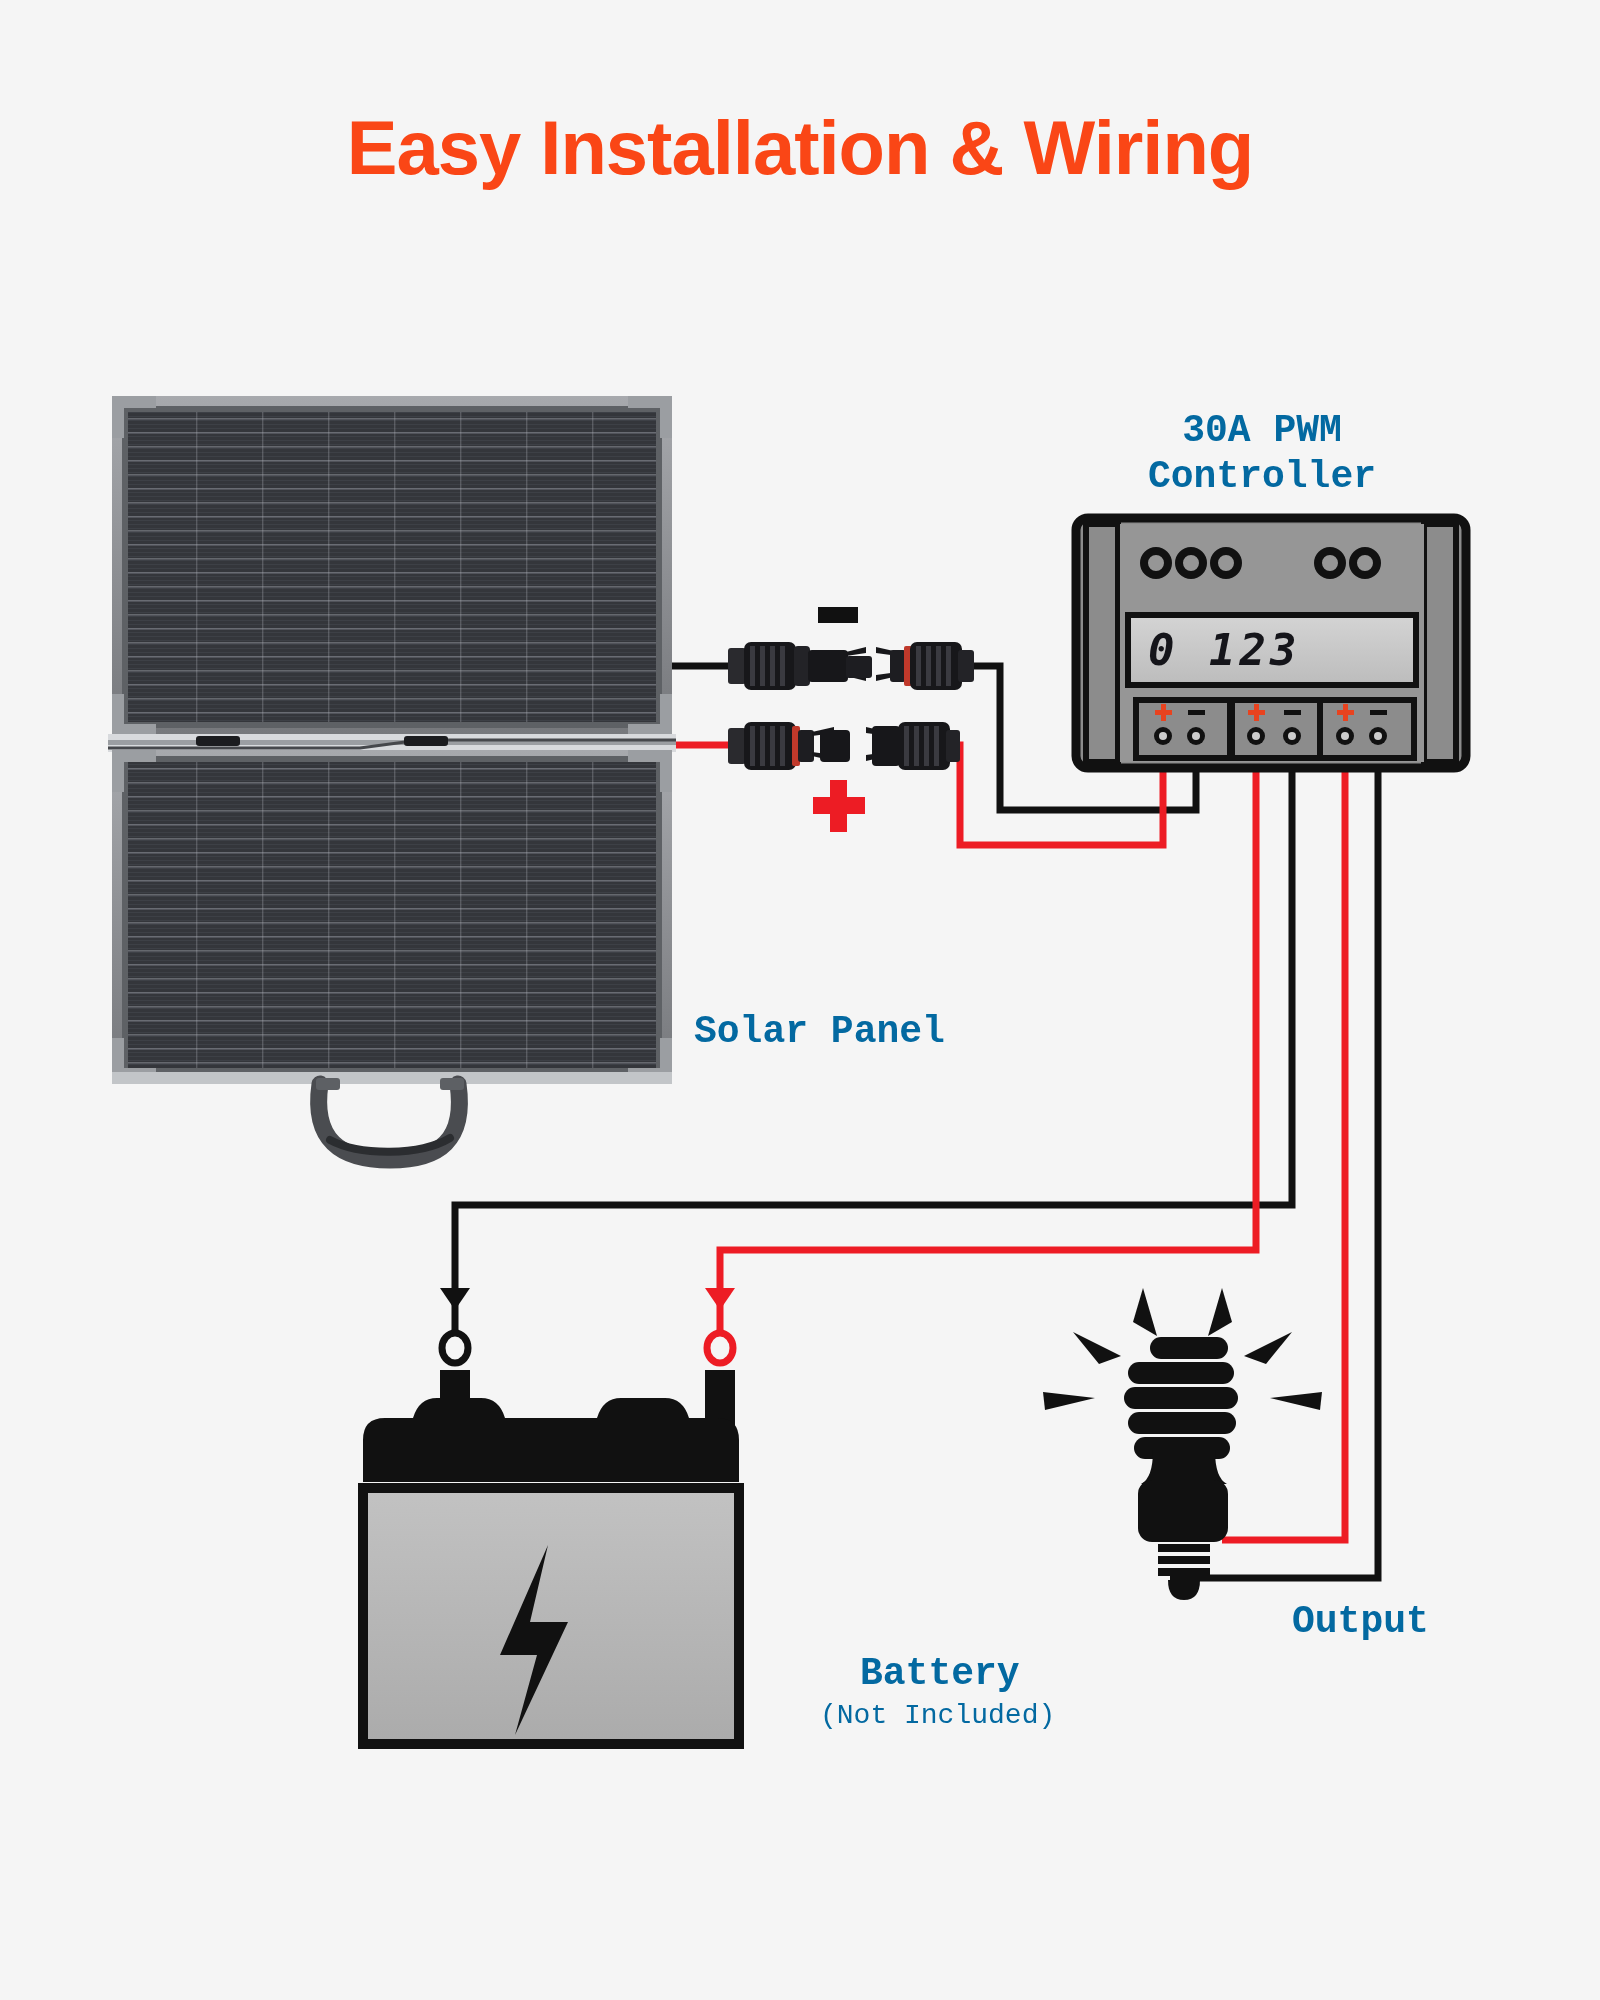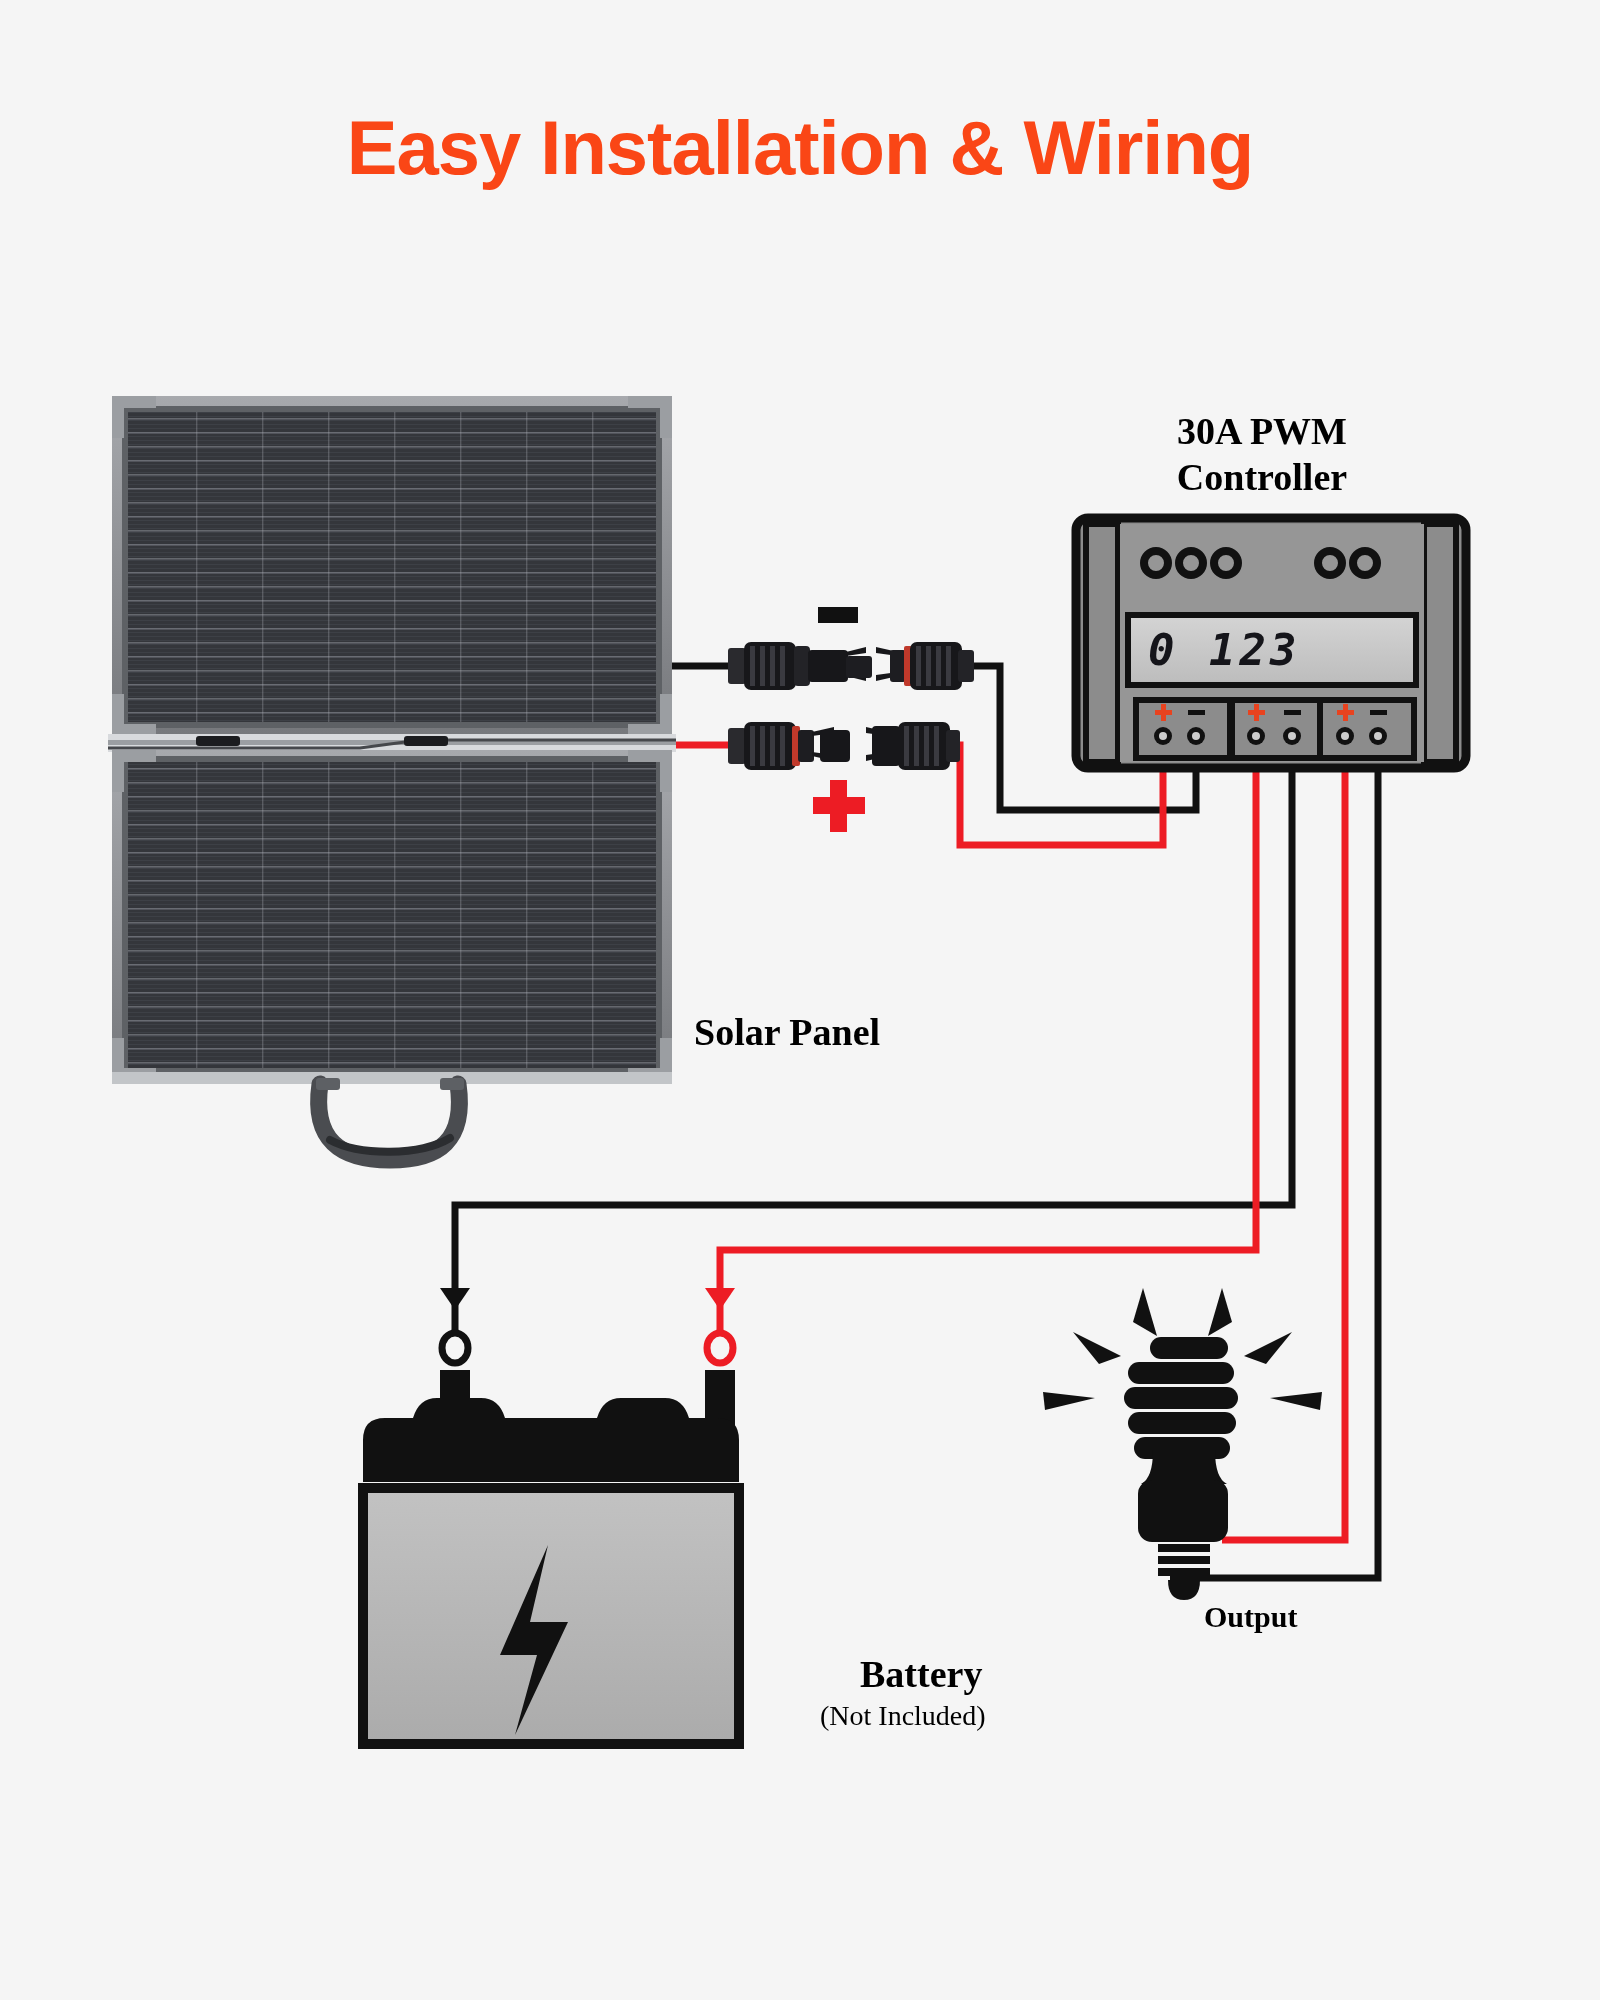--- a/index.html
+++ b/index.html
@@ -17,34 +17,34 @@
     left:0;top:104px;width:1600px;
     text-align:center;
     font-size:76px;
     font-weight:bold;
     letter-spacing:-1px;
     color:#fa4616;
     font-family:"Liberation Sans", sans-serif;
   }
   .lbl{
     position:absolute;
-    color:#000000;
-    font-family:Liberation Serif, serif;
+    color:#0369a1;
+    font-family:Liberation Mono, monospace;
     font-weight:bold;
     white-space:nowrap;
   }
   .lbl-sub{font-weight:normal;}
   #lbl-controller{
     left:1122px;top:408px;width:280px;
     text-align:center;font-size:38px;line-height:1.22;
   }
   #lbl-solar{left:694px;top:1010px;font-size:38px;}
   #lbl-battery{left:860px;top:1652px;font-size:38px;}
   #lbl-battery-sub{left:820px;top:1700px;font-size:28px;}
-  #lbl-output{left:1204px;top:1600px;font-size:30px;}
+  #lbl-output{left:1292px;top:1600px;font-size:38px;}
   .lcd-text{
     font-family:"DejaVu Sans Mono", monospace;
     font-size:44px;
     letter-spacing:4px;
     fill:#15151a;
     font-style:italic;
     font-weight:bold;
   }
 </style>
 </head>

